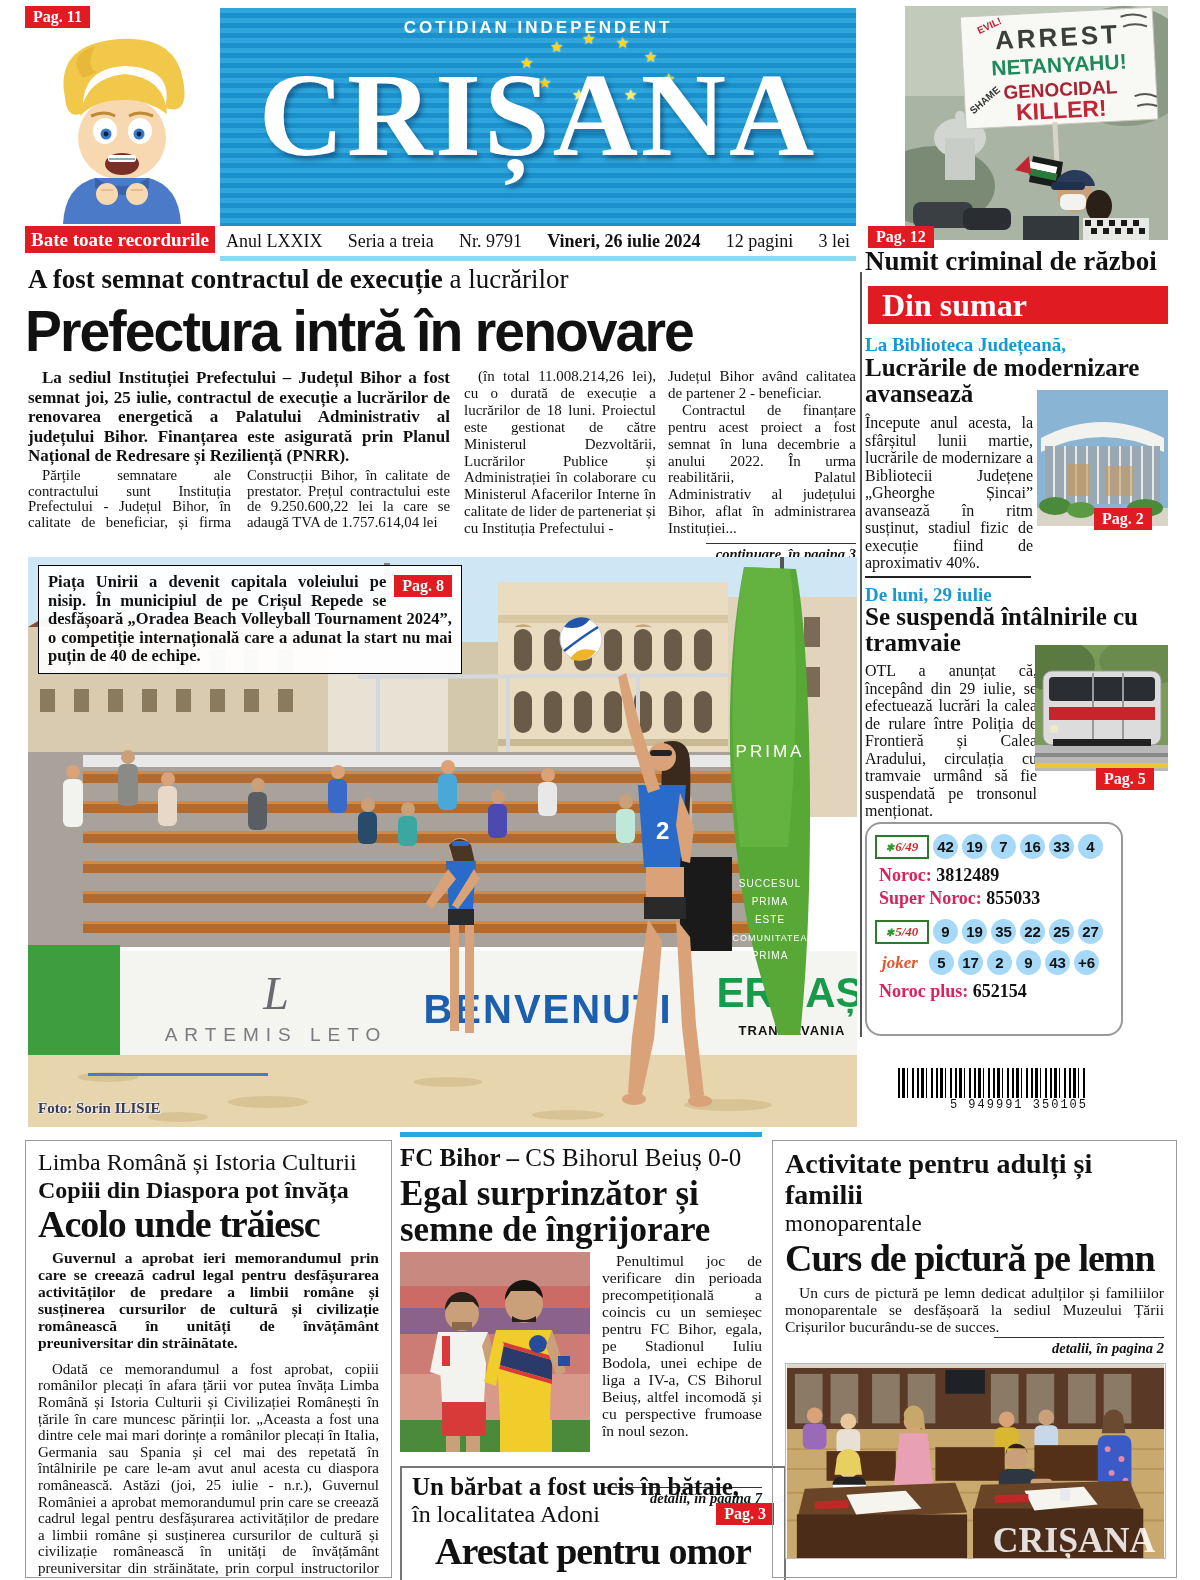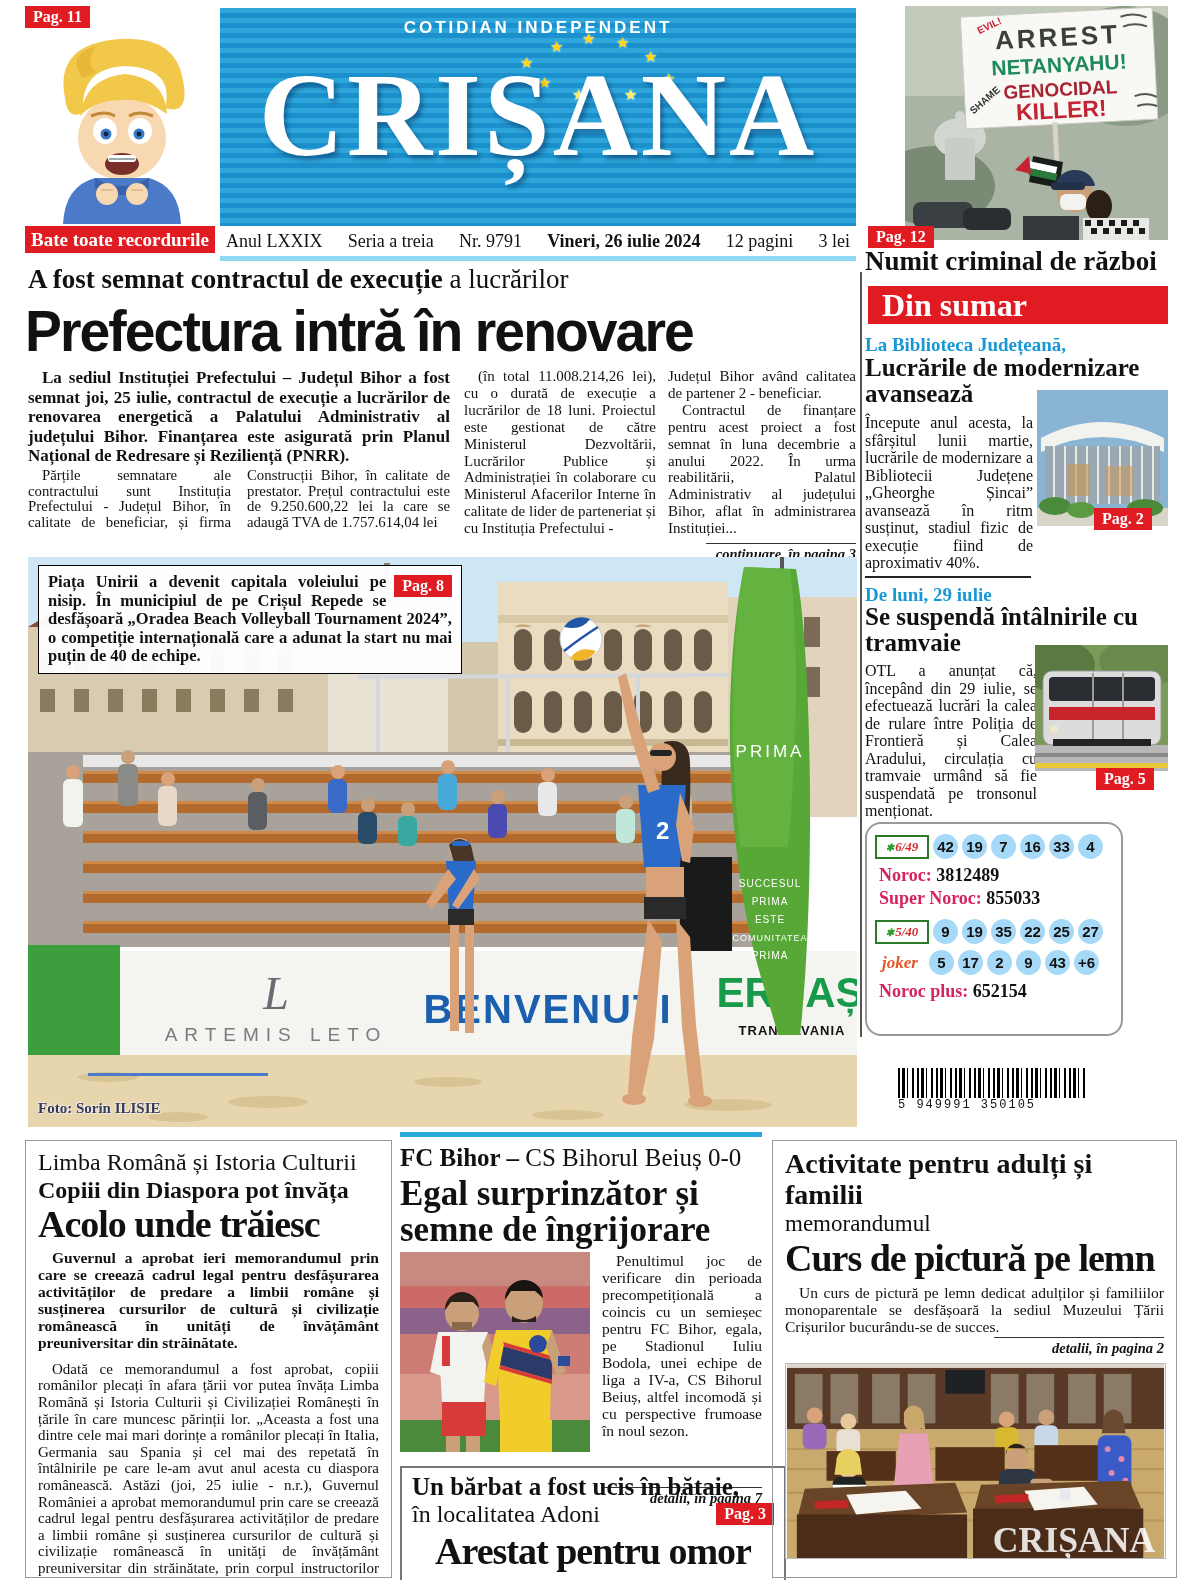--- a/index.html
+++ b/index.html
@@ -66,21 +66,21 @@
   .ball{width:25px;height:25px;border-radius:50%;background:#a6d9f7;color:#111;
      font-weight:bold;font-size:15px;text-align:center;line-height:25px;flex:none;
      font-family:"Liberation Sans",sans-serif;}
   .lline{font-size:18px;margin:2px 0 2px 4px;}
   .lline .lab{color:#d4255e;font-weight:bold;}
   .lline .val{font-weight:bold;}
   .jokerlogo{width:50px;flex:none;font-weight:bold;font-style:italic;font-size:17px;
      color:#e2562a;text-align:center;}
 
   
-  #barcode{left:898px;top:1068px;width:190px;height:46px;text-align:left;}
+  #barcode{left:898px;top:1068px;width:190px;height:46px;text-align:right;}
   #bars{height:30px;background:
      repeating-linear-gradient(90deg,#000 0 2px,#fff 2px 4px,#000 4px 7px,#fff 7px 9px,
      #000 9px 10px,#fff 10px 14px,#000 14px 16px,#fff 16px 19px);}
   #bcdigits{font-family:"Liberation Mono",monospace;font-size:12px;letter-spacing:2px;}
 
   
   #vrule{left:860px;top:272px;width:2px;height:765px;background:#555;}
   #lead-kicker{left:28px;top:264px;width:830px;font-size:27px;}
   #lead-kicker b{font-weight:bold;}
   #lead-headline{left:25px;top:298px;width:860px;font-weight:bold;font-size:57px;
@@ -587,21 +587,21 @@
     </div>
 
   <div id="murder-box" class="abs">
     <div id="mu-1">Un bărbat a fost ucis în bătaie,</div>
     <div id="mu-2"><span class="badge">Pag. 3</span><span>în localitatea Adoni</span></div>
     <div id="mu-h">Arestat pentru omor</div>
   </div>
 
   <div id="paint-box" class="abs boxed">
     <div id="pa-k1">Activitate pentru adulți și familii</div>
-    <div id="pa-k2">memorandumul</div>
+    <div id="pa-k2">monoparentale</div>
     <div id="pa-h">Curs de pictură pe lemn</div>
     <p id="pa-body" class="just indent">Un curs de pictură pe lemn dedicat adulților și familiilor monoparentale se desfășoară la sediul Muzeului Țării Crișurilor bucurându-se de succes.</p>
     <div id="pa-det">
         <div id="continuare2">detalii, în pagina 2</div>
       </div>
     <svg id="pa-photo" viewBox="0 0 381 196">
       <rect width="381" height="196" fill="#ded8cc"></rect>
       <g>
         <rect x="0" y="4" width="381" height="62" fill="#5a3a26"></rect>
         <rect x="8" y="10" width="28" height="50" fill="#8a7a66"></rect>

